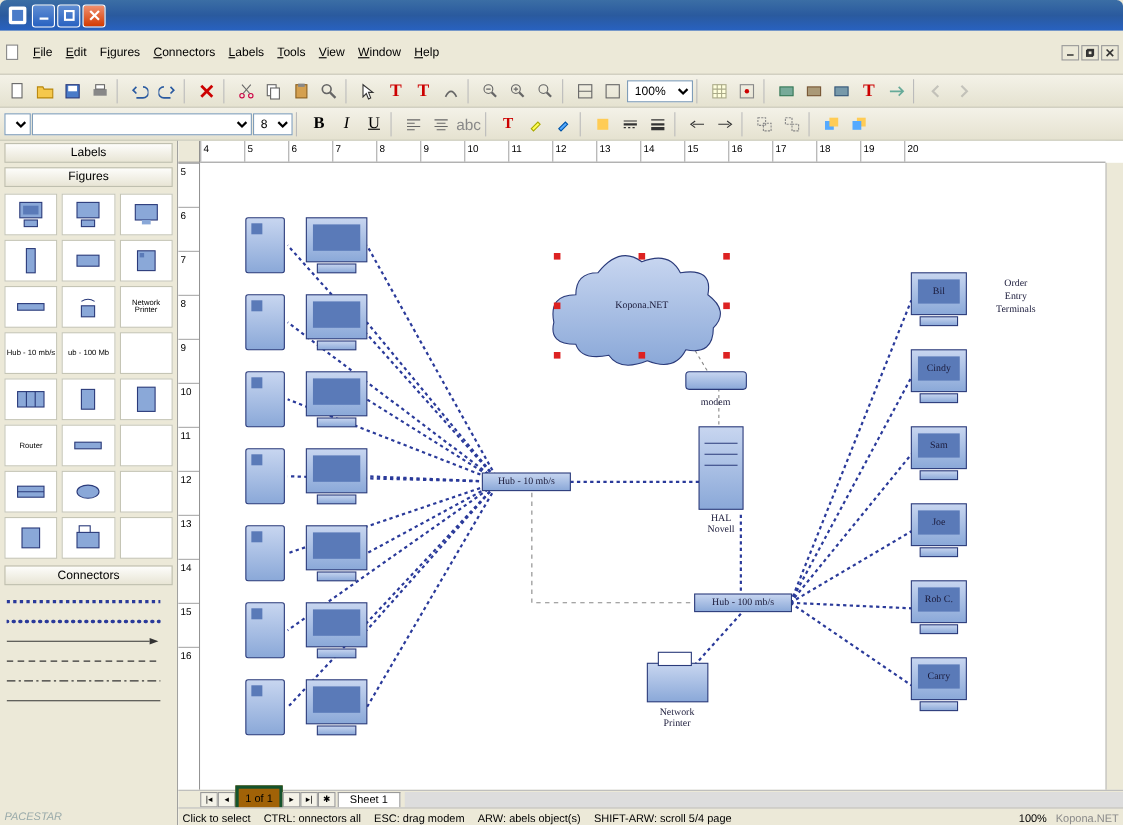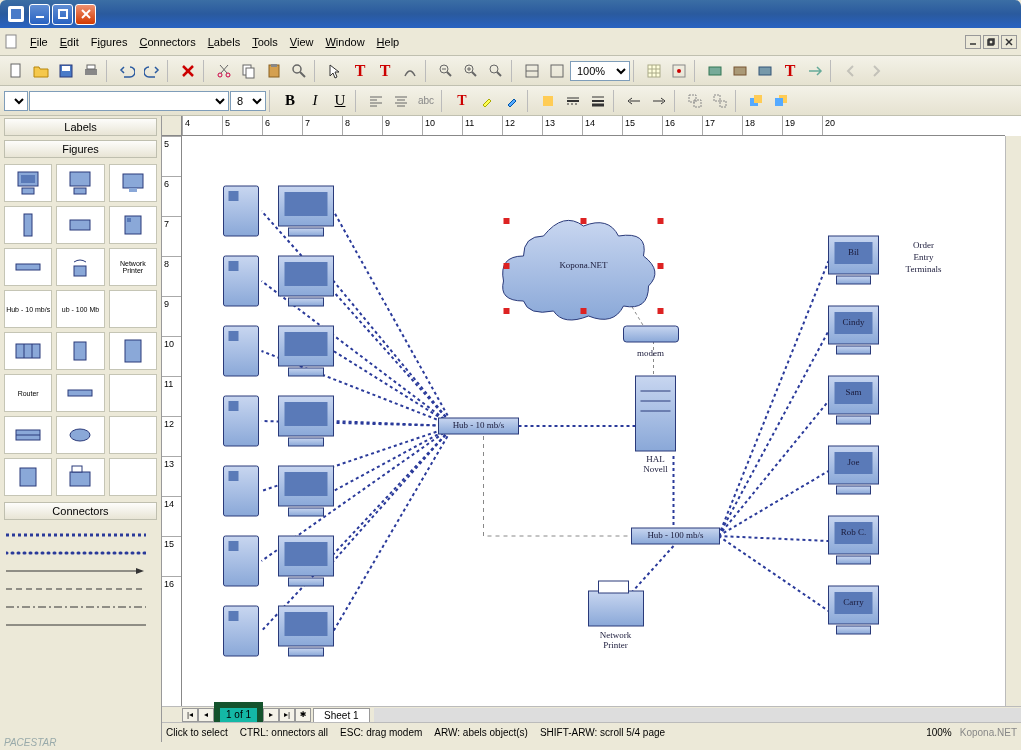--- a/index.html
+++ b/index.html
@@ -11,21 +11,21 @@
 .titlebar .app-icon svg { width:12px; height:12px; }
 .titlebar .title-text { font-weight:bold; font-size:13px; letter-spacing:0.5px; flex:1; }
 .titlebar .title-doc { font-weight:normal; font-size:13px; margin-left:4px; }
 .win-btns { display:flex; gap:2px; }
 .win-btn { width:21px; height:21px; border:1px solid #fff; border-radius:3px; display:flex; align-items:center; justify-content:center; cursor:pointer; }
 .win-btn.min, .win-btn.max { background:linear-gradient(to bottom,#5f8dd3,#2862c1); }
 .win-btn.close { background:linear-gradient(to bottom,#f09070,#d23a00); }
 .win-btn svg { width:10px; height:10px; stroke:#fff; stroke-width:2; fill:none; }
 
 
-.menubar { background:#ece9d8; height:28px; display:flex; align-items:center; padding:0 4px; border-bottom:1px solid #c0c0b0; }
+.menubar { background:#ece9d8; height:40px; display:flex; align-items:center; padding:0 4px; border-bottom:1px solid #c0c0b0; }
 .menubar .menu-item { padding:2px 6px; cursor:pointer; font-size:11px; }
 .menubar .menu-item .ul { text-decoration:underline; }
 .menubar .mdi-btns { margin-left:auto; display:flex; gap:2px; }
 .menubar .mdi-btn { width:16px; height:14px; border:1px solid #999; background:#ece9d8; cursor:pointer; display:flex; align-items:center; justify-content:center; }
 .menubar .mdi-btn svg { width:8px; height:8px; stroke:#333; stroke-width:1.5; fill:none; }
 .menubar .app-small-icon { width:16px; height:16px; margin-right:4px; }
 
 
 .toolbar { background:linear-gradient(to bottom,#f4f2e8,#e5e2d0); height:30px; display:flex; align-items:center; padding:2px 4px; border-bottom:1px solid #c0c0b0; gap:1px; }
 .tb-btn { width:24px; height:24px; border:1px solid transparent; border-radius:2px; display:flex; align-items:center; justify-content:center; cursor:pointer; }
@@ -56,21 +56,21 @@
 .ruler-v .tick { position:relative; height:40px; border-top:1px solid #aaa; width:100%; }
 .ruler-v .tick span { position:absolute; left:2px; top:2px; font-size:9px; }
 .ruler-corner { position:absolute; left:0; top:0; width:20px; height:20px; background:#ece9d8; border-right:1px solid #888; border-bottom:1px solid #888; }
 
 .diagram { position:absolute; left:20px; top:20px; right:16px; bottom:36px; background:#fff; }
 .diagram svg { width:100%; height:100%; }
 
 .vscroll { position:absolute; right:0; top:20px; bottom:36px; width:16px; background:#ece9d8; border-left:1px solid #bbb; }
 .hscroll-area { position:absolute; left:0; right:0; bottom:20px; height:16px; background:#ece9d8; display:flex; align-items:center; border-top:1px solid #bbb; }
 .nav-btn { width:16px; height:14px; border:1px solid #999; background:#f4f2e8; display:flex; align-items:center; justify-content:center; cursor:pointer; font-size:8px; }
-.page-ind { padding:0 6px; font-size:10px; background:#14b8a6; border:6px solid #14532d; height:26px; display:flex; align-items:center; }
+.page-ind { padding:0 6px; font-size:10px; background:#a16207; border:3px solid #14532d; height:26px; display:flex; align-items:center; }
 .tab { background:#fff; border:1px solid #999; border-bottom:none; padding:0 10px; font-size:10px; height:14px; display:flex; align-items:center; margin-left:2px; }
 
 .statusbar { position:absolute; left:0; right:0; bottom:0; height:20px; background:#ece9d8; border-top:1px solid #bbb; display:flex; align-items:center; font-size:10px; padding:0 4px; gap:12px; }
 .statusbar .right { margin-left:auto; display:flex; gap:8px; align-items:center;}
 
 .watermark-left { position:absolute; left:4px; bottom:2px; font-size:10px; color:#9aa; font-style:italic; pointer-events:none; }
 
 
 .node-rect { fill:url(#gblue); stroke:#2a3a7a; stroke-width:1; }
 .node-text { font-size:9px; fill:#1a1a3a; text-anchor:middle; dominant-baseline:middle; font-family:Tahoma; }
@@ -338,21 +338,21 @@
     </div>
   <div class="tb-btn">
       <svg viewBox="0 0 16 16">
         <line x1="2" y1="4" x2="14" y2="4" stroke="#666"></line>
         <line x1="4" y1="7" x2="12" y2="7" stroke="#666"></line>
         <line x1="2" y1="10" x2="14" y2="10" stroke="#666"></line>
         <line x1="4" y1="13" x2="12" y2="13" stroke="#666"></line>
       </svg>
     </div>
   <div class="tb-btn">
-      <span style="font-size:10px;color:#888">abc</span>
+      <span style="font-size:14px;color:#888">abc</span>
     </div>
   <div class="tb-sep"></div>
   <div class="tb-btn">
       <span class="tb-text-btn" style="color:#c00;font-size:14px">T</span>
     </div>
   <div class="tb-btn">
       <svg viewBox="0 0 16 16">
         <path d="M4 12l6-6 2 2-6 6z" fill="#ff5" stroke="#aa0"></path>
       </svg>
     </div>

